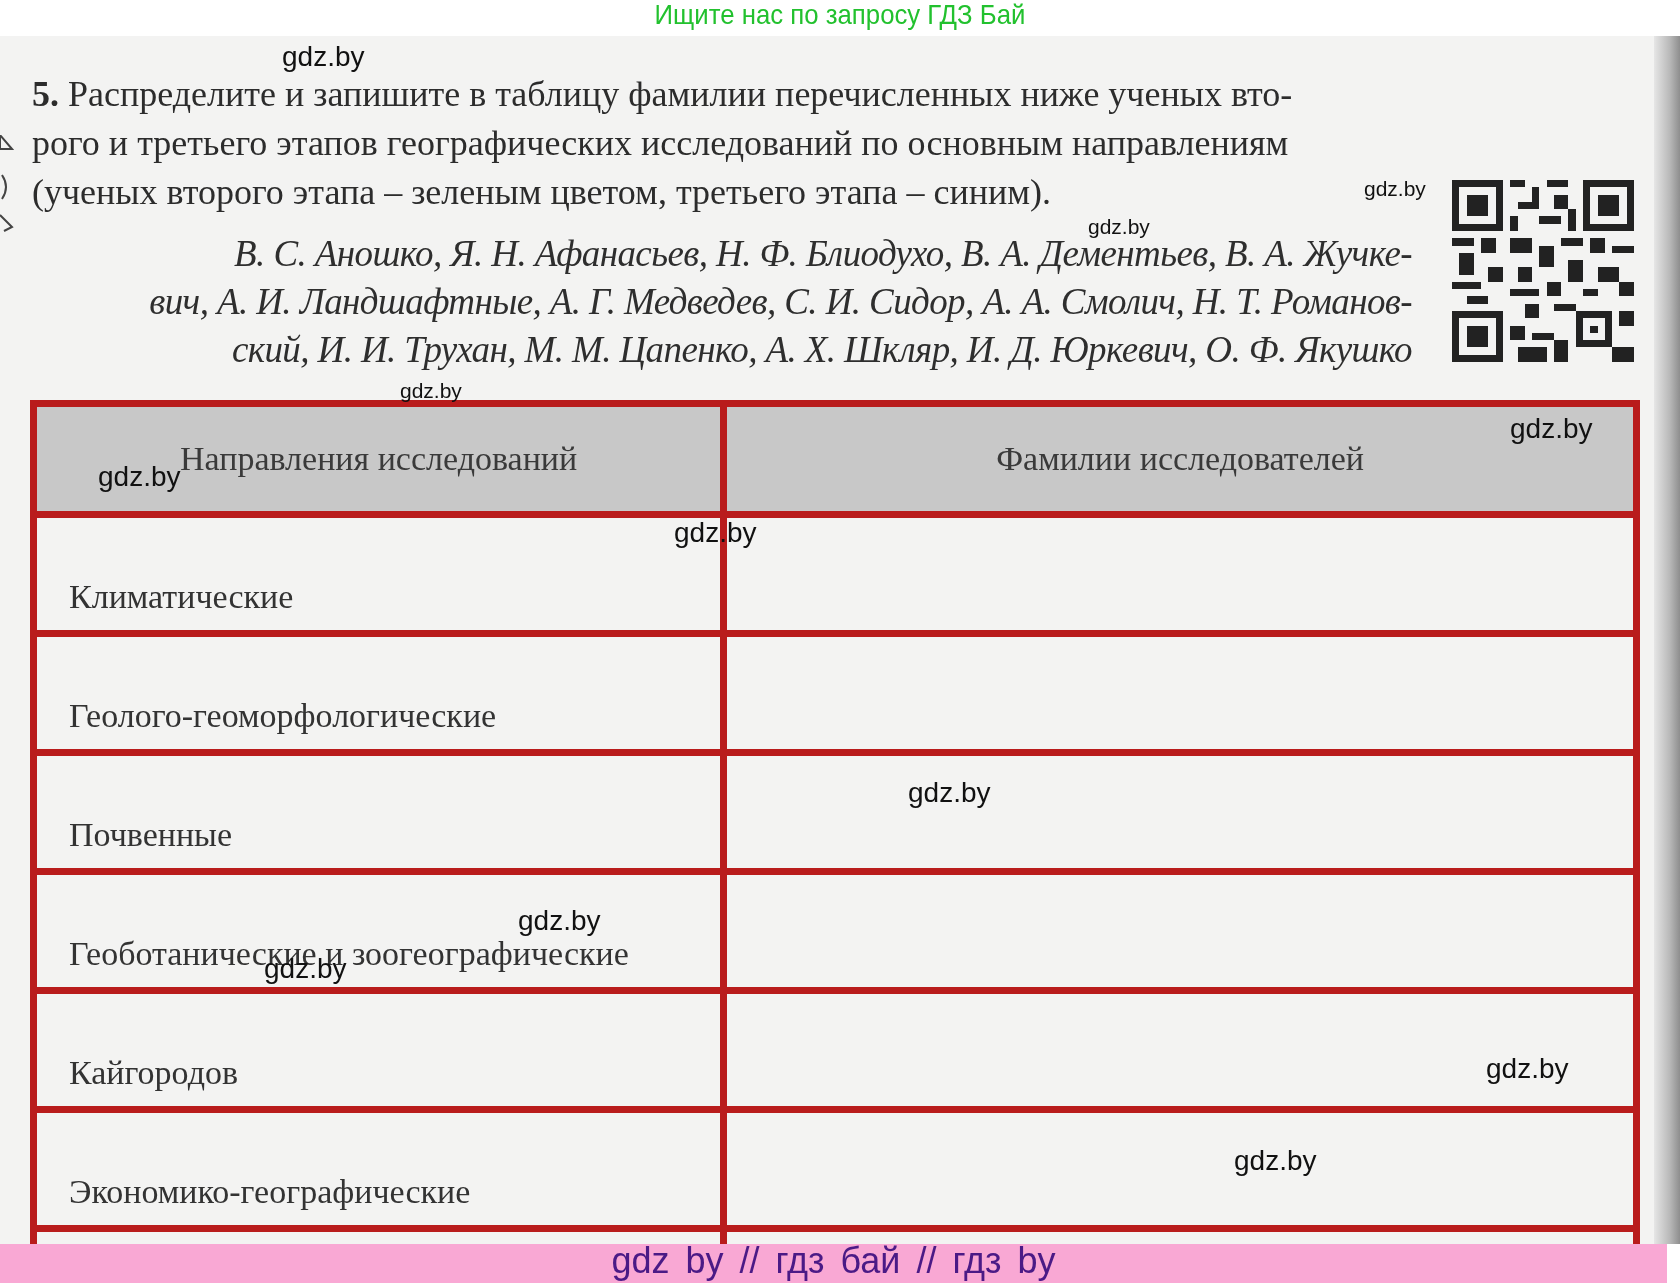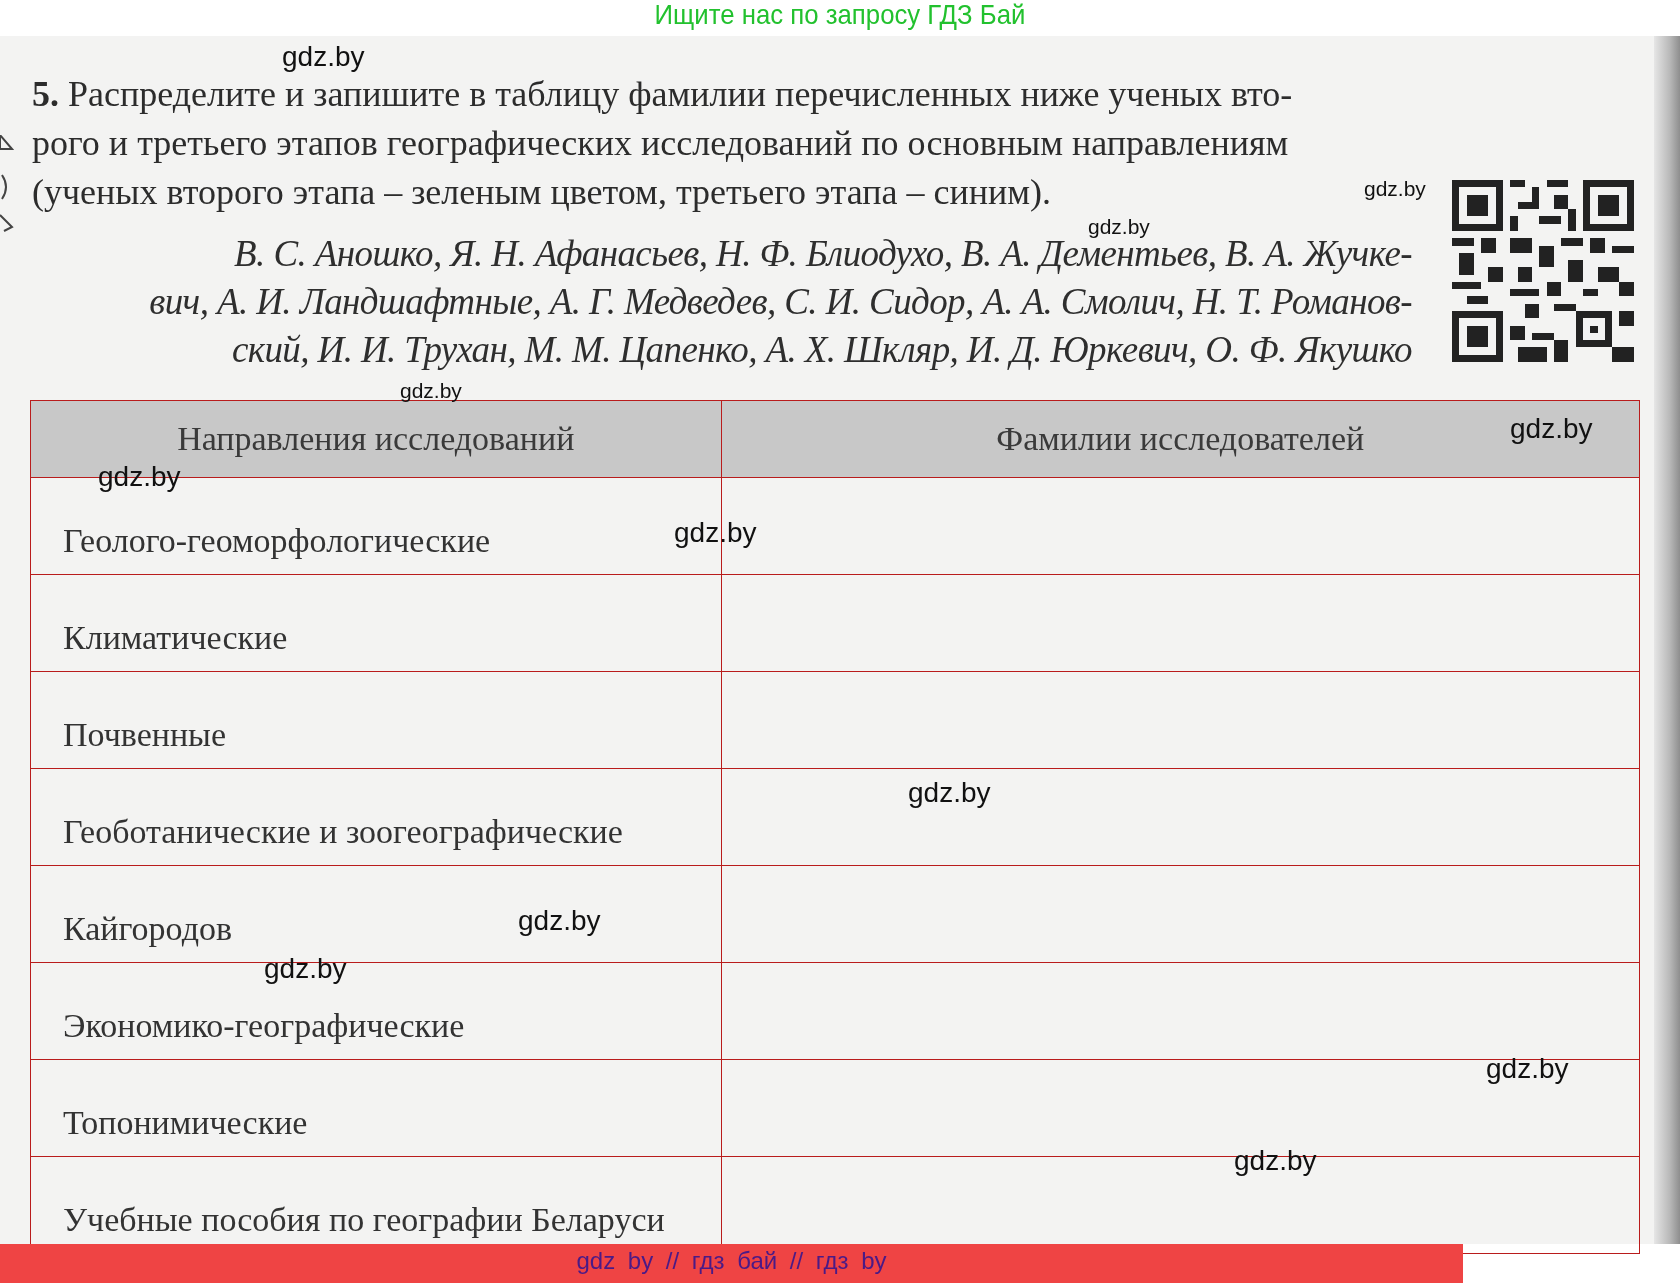--- a/index.html
+++ b/index.html
@@ -17,23 +17,23 @@
     }
     .page {
       position: absolute; left: 0; top: 36px; width: 1680px; height: 1208px;
       background: #f3f3f2;
     }
     .page-edge {
       position: absolute; right: 0; top: 36px; width: 26px; height: 1208px;
       background: linear-gradient(to right, #e6e6e6, #b9b9b9 60%, #8e8e8e);
     }
     .bottom-banner {
-      position: absolute; left: 0; top: 1244px; width: 1463px; height: 39px;
-      background: #ef4444; text-align: center;
-      color: #4b1a86; font-size: 24px; line-height: 34px;
+      position: absolute; left: 0; top: 1244px; width: 1667px; height: 39px;
+      background: #f9a8d4; text-align: center;
+      color: #4b1a86; font-size: 36px; line-height: 34px;
       font-family: "Liberation Sans", sans-serif;
       word-spacing: 6px;
     }
     .task {
       position: absolute; left: 32px; top: 70px; width: 1620px;
       font-family: Liberation Serif, serif;
       font-size: 36px; color: #2c2c2c; line-height: 49px;
     }
     .task .num { font-weight: bold; }
     .task-line { white-space: nowrap; }
@@ -55,21 +55,21 @@
       position: absolute; font-family: Liberation Sans, sans-serif;
       color: #111; font-size: 28px; line-height: 30px;
     }
     .wm.small { font-size: 21px; }
     table.research {
       position: absolute; left: 30px; top: 400px;
       width: 1610px; border-collapse: collapse;
       font-family: "Liberation Serif", serif; color: #333;
     }
     table.research th, table.research td {
-      border: 1px solid #b91c1c; padding: 2px;
+      border: 7px solid #b91c1c; padding: 16px;
     }
     table.research th {
       background: #c8c8c8; font-weight: normal; font-size: 34px;
       height: 72px; text-align: center; color: #3a3a3a;
     }
     table.research td {
       height: 80px; font-size: 34px; vertical-align: bottom;
       background: transparent;
     }
     td.dir-cell { padding-left: 32px !important; padding-bottom: 14px !important; width: 664px; }
@@ -155,25 +155,25 @@
 
 <table class="research">
   <thead>
     <tr>
       <th>Направления исследований</th>
       <th>Фамилии исследователей</th>
     </tr>
   </thead>
   <tbody>
     <tr>
+      <td class="dir-cell">Климатические</td>
+      <td class="names-cell"></td>
+    </tr>
+    <tr>
       <td class="dir-cell">Геолого-геоморфологические</td>
-      <td class="names-cell"></td>
-    </tr>
-    <tr>
-      <td class="dir-cell">Климатические</td>
       <td class="names-cell"></td>
     </tr>
     <tr>
       <td class="dir-cell">Почвенные</td>
       <td class="names-cell"></td>
     </tr>
     <tr>
       <td class="dir-cell">Геоботанические и зоогеографические</td>
       <td class="names-cell"></td>
     </tr>

